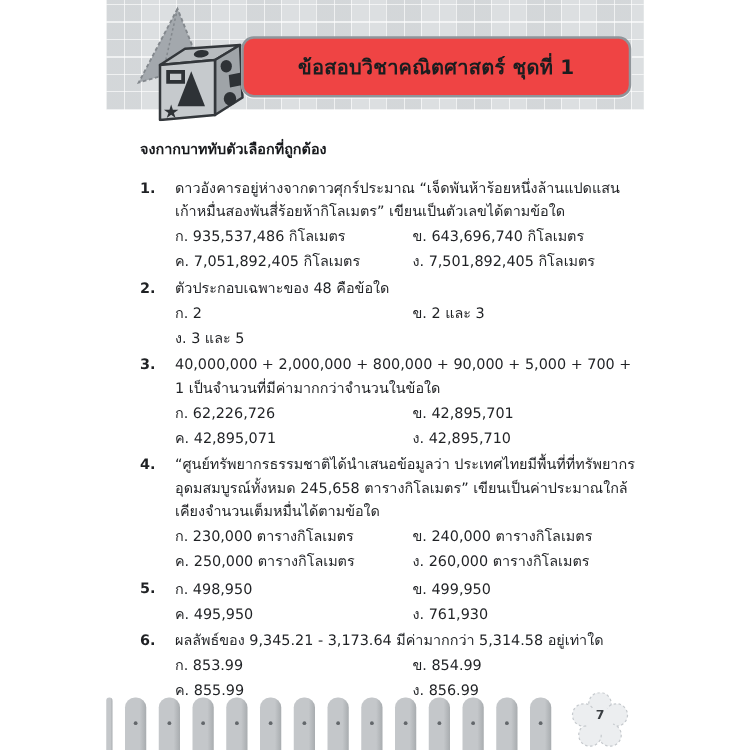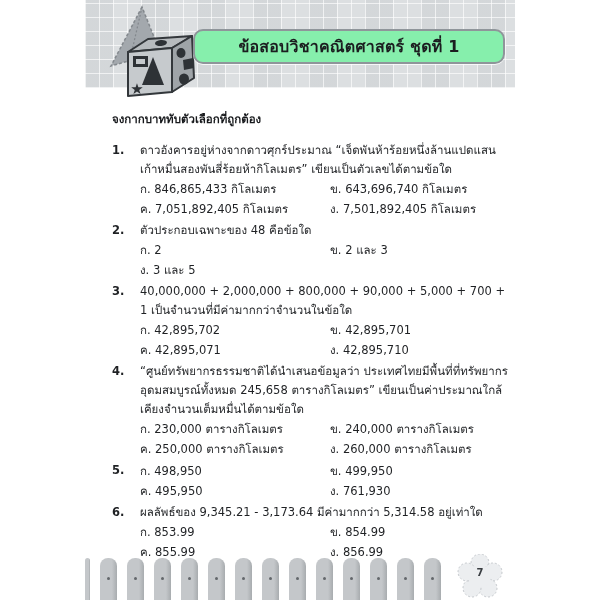--- a/index.html
+++ b/index.html
@@ -11,22 +11,22 @@
   
   .band{
     position:absolute;left:85px;top:0;width:430px;height:88px;
     background-color:#dcdfe1;
     background-image:
       repeating-linear-gradient(0deg,rgba(255,255,255,.65) 0 1px,transparent 1px 14px),
       repeating-linear-gradient(90deg,rgba(255,255,255,.65) 0 1px,transparent 1px 14px),
       repeating-linear-gradient(90deg,rgba(168,173,177,.16) 0 28px,transparent 28px 56px);
   }
   .titlebox{
-    position:absolute;left:193px;top:29px;width:312px;height:35px;box-sizing:border-box;
-    background:#86efac;border:2px solid #8f959a;border-radius:10px;
+    position:absolute;left:193px;top:29px;width:312px;height:49px;box-sizing:border-box;
+    background:#ef4444;border:2px solid #8f959a;border-radius:10px;
     display:flex;align-items:center;justify-content:center;
     box-shadow:0 1px 0 rgba(255,255,255,.8);
     text-align:center;
   }
   .titlebox span{font-size:16px;font-weight:700;color:#1b1d1f;letter-spacing:.2px;white-space:nowrap}
   .hero{position:absolute;left:98px;top:2px;width:120px;height:95px}
   
   .content{position:absolute;left:0;top:110px;width:600px}
   .instruction{margin:0 90px 12px 112px;font-size:11.5px;line-height:19px;font-weight:700;color:#17191c}
   .q{display:flex;margin:0 88px 2px 112px;font-size:11.5px}
@@ -80,21 +80,21 @@
 </div>
 
 <div class="content">
   <div class="instruction">จงกากบาททับตัวเลือกที่ถูกต้อง</div>
 
   <div class="q">
     <div class="qnum">1.</div>
     <div class="qbody">
       <div class="stem">ดาวอังคารอยู่ห่างจากดาวศุกร์ประมาณ “เจ็ดพันห้าร้อยหนึ่งล้านแปดแสนเก้าหมื่นสองพันสี่ร้อยห้ากิโลเมตร” เขียนเป็นตัวเลขได้ตามข้อใด</div>
       <div class="choices">
-        <div class="choice">ก. 846,865,433 กิโลเมตร</div>
+        <div class="choice">ก. 935,537,486 กิโลเมตร</div>
         <div class="choice">ข. 643,696,740 กิโลเมตร</div>
         <div class="choice">ค. 7,051,892,405 กิโลเมตร</div>
         <div class="choice">ง. 7,501,892,405 กิโลเมตร</div>
       </div>
     </div>
   </div>
 
   <div class="q">
     <div class="qnum">2.</div>
     <div class="qbody">
@@ -105,21 +105,21 @@
         <div class="choice">ง. 3 และ 5</div>
       </div>
     </div>
   </div>
 
   <div class="q">
     <div class="qnum">3.</div>
     <div class="qbody">
       <div class="stem">40,000,000 + 2,000,000 + 800,000 + 90,000 + 5,000 + 700 + 1 เป็นจำนวนที่มีค่ามากกว่าจำนวนในข้อใด</div>
       <div class="choices">
-        <div class="choice">ก. 42,895,702</div>
+        <div class="choice">ก. 62,226,726</div>
         <div class="choice">ข. 42,895,701</div>
         <div class="choice">ค. 42,895,071</div>
         <div class="choice">ง. 42,895,710</div>
       </div>
     </div>
   </div>
 
   <div class="q">
     <div class="qnum">4.</div>
     <div class="qbody">

